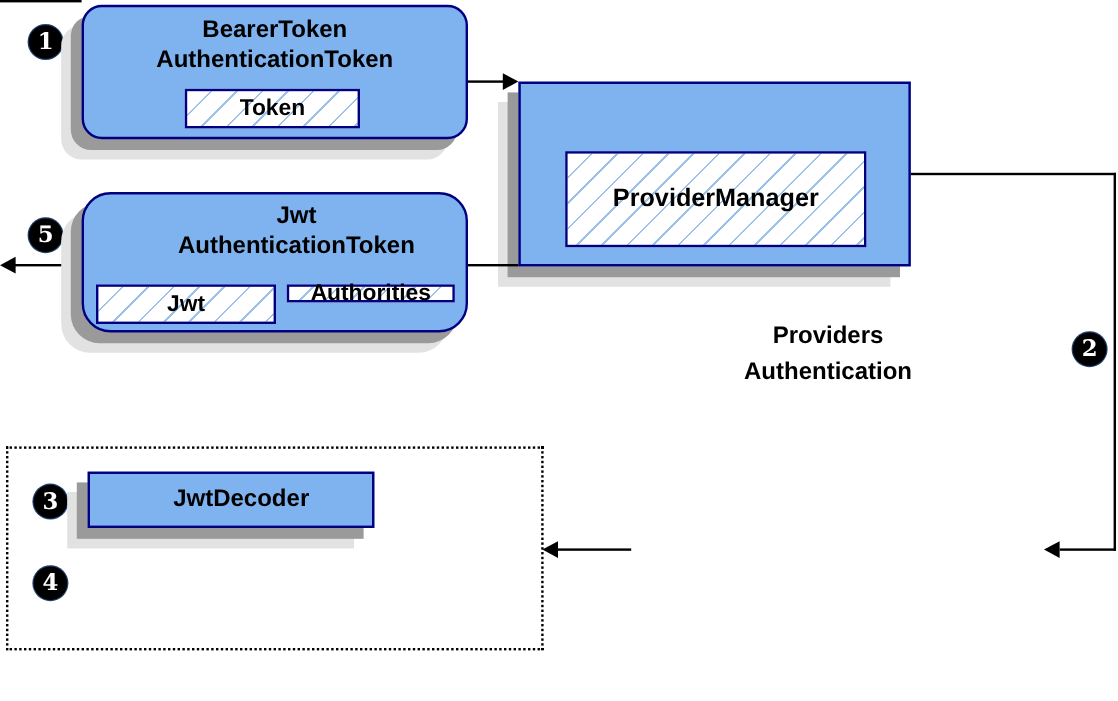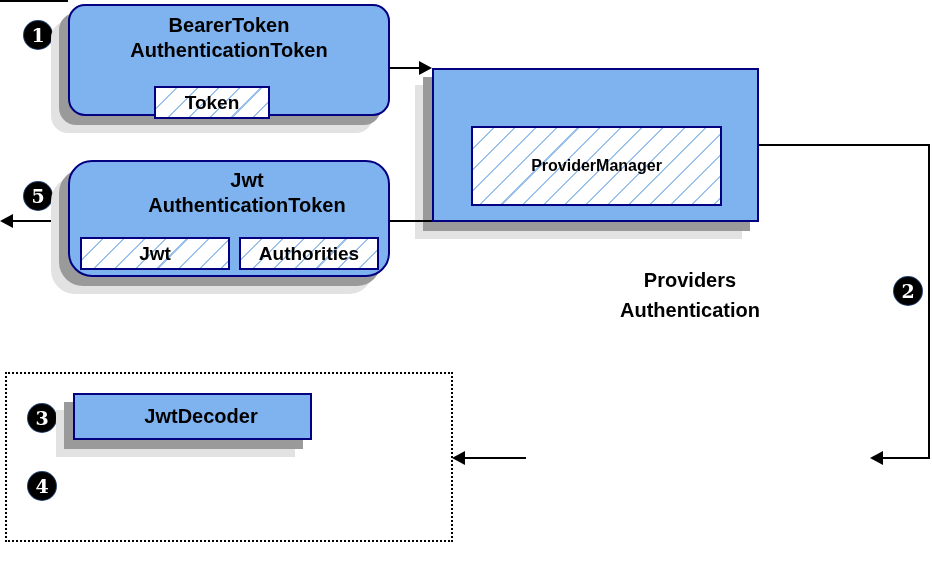--- a/index.html
+++ b/index.html
@@ -76,49 +76,49 @@
   <div class="hline" style="left:0;top:67;width:68px;"></div>
   <div class="badge" style="left:24px;top:21px;">
     <span>1</span>
   </div>
 
   <div class="round-box shadow2" style="left:68px;top:4px;width:322px;height:112px;border-radius:17px;">
     <div class="box-title" style="margin-top:7px;">
       <span style="display:block;">BearerToken</span>
       <span style="display:block;">AuthenticationToken</span>
     </div>
-    <div class="chip hatch" style="left:84px;top:80px;width:116px;height:33px;">
+    <div class="chip hatch" style="left:84px;top:68px;width:146px;height:33px;">
       <span>Token</span>
     </div>
   </div>
 
   <div class="hline" style="left:390px;top:67px;width:32px;"></div>
   <div class="ah-right" style="left:419px;top:61px;"></div>
 
   <div class="rect-box shadow2" style="left:432px;top:68px;width:327px;height:154px;">
-    <div class="chip hatch" style="left:37px;top:56px;width:251px;height:80px;font-size:16px;">
+    <div class="chip hatch" style="left:37px;top:56px;width:251px;height:80px;font-size:21px;">
       <span>ProviderManager</span>
     </div>
   </div>
 
   <div class="badge" style="left:24px;top:182px;">
     <span>5</span>
   </div>
   <div class="ah-left" style="left:0;top:214px;"></div>
   <div class="hline" style="left:11px;top:220px;width:57px;"></div>
 
   <div class="round-box shadow2" style="left:68px;top:160px;width:322px;height:117px;padding-left:36px;">
     <div class="box-title" style="margin-top:6px;">
       <span style="display:block;">Jwt</span>
       <span style="display:block;">AuthenticationToken</span>
     </div>
     <div class="chip hatch" style="left:10px;top:75px;width:150px;height:33px;">
       <span>Jwt</span>
     </div>
-    <div class="chip hatch" style="left:169px;top:75px;width:140px;height:33px;">
+    <div class="chip hatch" style="left:169px;top:75px;width:140px;height:15px;">
       <span>Authorities</span>
     </div>
   </div>
 
   <div class="hline" style="left:390px;top:220px;width:42px;"></div>
 
   <div class="hline" style="left:759px;top:144px;width:171px;"></div>
   <div class="vline" style="left:928px;top:144px;height:315px;"></div>
   <div class="hline" style="left:883px;top:457px;width:47px;"></div>
   <div class="ah-left" style="left:870px;top:451px;"></div>

